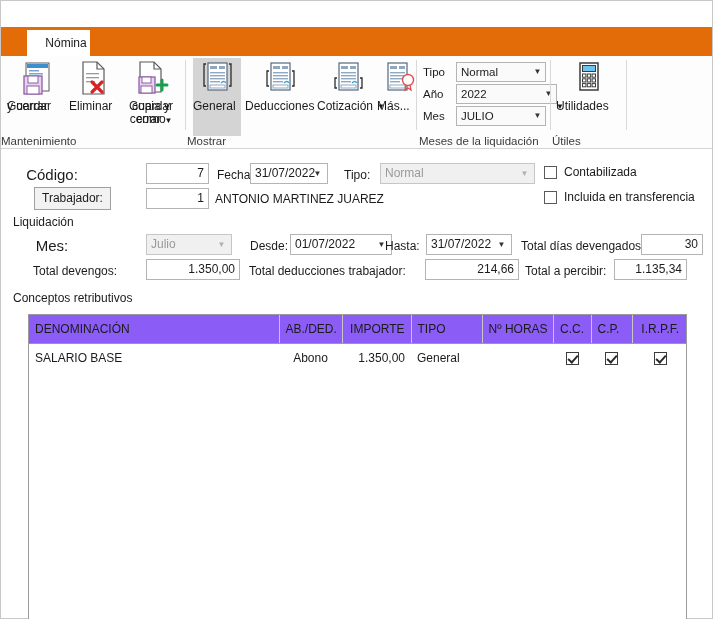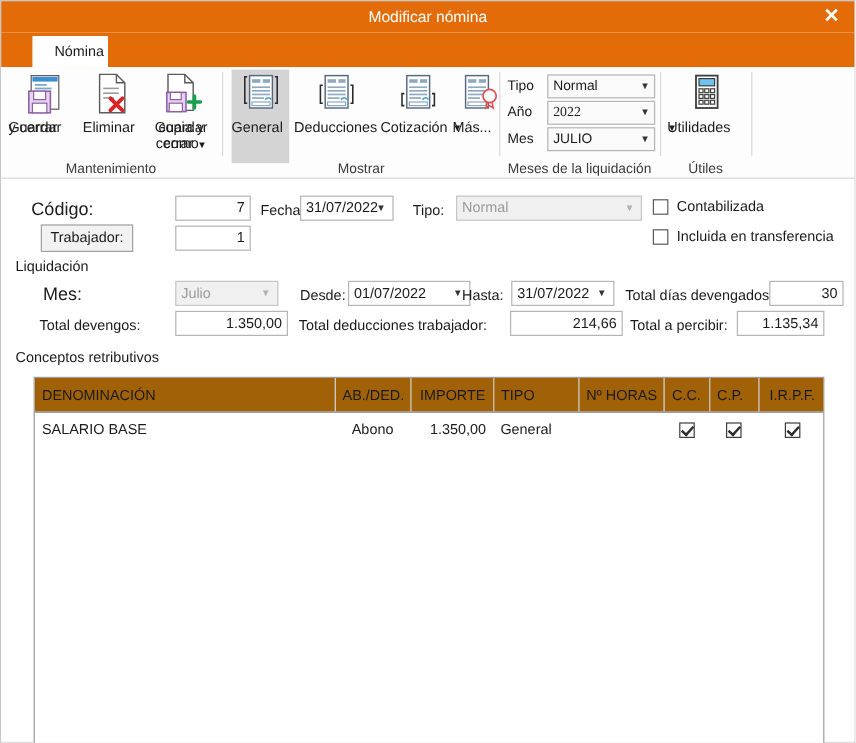--- a/index.html
+++ b/index.html
@@ -72,21 +72,20 @@
   .rb-group {
     position: absolute; top: 0; height: 93px;
   }
   .rb-sep {
     position: absolute; top: 4px; width: 1px; height: 70px;
     background: #d9d9d9;
   }
   .rb-group-label {
     position: absolute; bottom: 2px;
     width: 100%;
-    text-align: center;
     font-size: 11.5px;
     color: #3a3a3a;
   }
   .rb-btn {
     position: absolute; top: 2px;
     text-align: center;
     cursor: pointer;
     font-size: 11.5px;
     color: #1b1b1b;
   }
@@ -185,21 +184,21 @@
     overflow: hidden;
   }
   #grid table { border-collapse: collapse; width: 659px; table-layout: fixed; }
   #grid th {
     height: 28px;
     font-weight: normal;
     font-size: 12px;
     color: #1b1b1b;
     border-right: 1px solid #c8c8c8;
     border-bottom: 1px solid #9a9a9a;
-    background: #a16207;
+    background: #8b5cf6;
     padding: 0 6px;
     text-align: left;
     white-space: nowrap;
   }
   #grid td {
     height: 30px;
     font-size: 12px;
     color: #1b1b1b;
     padding: 0 6px;
     white-space: nowrap;
@@ -223,24 +222,20 @@
     border: solid #2b2b2b;
     border-width: 0 2px 2px 0;
     transform: rotate(42deg);
   }
 </style>
 </head>
 <body>
 
 <div id="window">
 
-  <div id="titlebar">
-    <div id="title-text">Modificar nómina</div>
-    <div id="close-btn">✕</div>
-  </div>
 
   <div id="tabstrip">
     <div id="tab-nomina">Nómina</div>
   </div>
 
   <div id="ribbon">
 
     <div class="rb-group" style="left:0px; width:183px;">
 
       <div class="rb-btn" style="left:6px; width:60px;">
@@ -383,21 +378,21 @@
       <div class="rb-field-row" style="left:4px; top:6px; width:124px;">
         <span class="rb-field-label">Tipo</span>
         <div class="rb-combo" style="left:33px; width:90px;">
           <span>Normal</span>
           <span class="arrow">▼</span>
         </div>
       </div>
 
       <div class="rb-field-row" style="left:4px; top:28px; width:124px;">
         <span class="rb-field-label">Año</span>
-        <div class="rb-combo" style="left:33px; width:90px;font-family:Liberation Serif, serif;">
+        <div class="rb-combo" style="left:33px; width:101px;">
           <span>2022</span>
           <span class="arrow">▼</span>
         </div>
       </div>
 
       <div class="rb-field-row" style="left:4px; top:50px; width:124px;">
         <span class="rb-field-label">Mes</span>
         <div class="rb-combo" style="left:33px; width:90px;">
           <span>JULIO</span>
           <span class="arrow">▼</span>
@@ -451,20 +446,21 @@
       <span class="arrow">▼</span>
     </div>
 
     <div class="chk-wrap" style="left:543px; top:16px;">
       <span class="chk-box"></span>
       <span class="chk-label">Contabilizada</span>
     </div>
 
     <div class="btn" style="left:33px; top:38px; width:77px; height:23px; line-height:21px;">Trabajador:</div>
     <div class="field" style="left:145px; top:39px; width:63px;">1</div>
+    <div class="lbl" style="left:214px; top:41px;">ANTONIO MARTINEZ JUAREZ</div>
 
     <div class="chk-wrap" style="left:543px; top:41px;">
       <span class="chk-box"></span>
       <span class="chk-label">Incluida en transferencia</span>
     </div>
 
     <div class="section-label" style="left:12px; top:66px;">Liquidación</div>
 
     <div class="lbl-r" style="left:10px; top:88px; width:82px;">Mes:</div>
     <div class="combo disabled" style="left:145px; top:85px; width:86px;">

